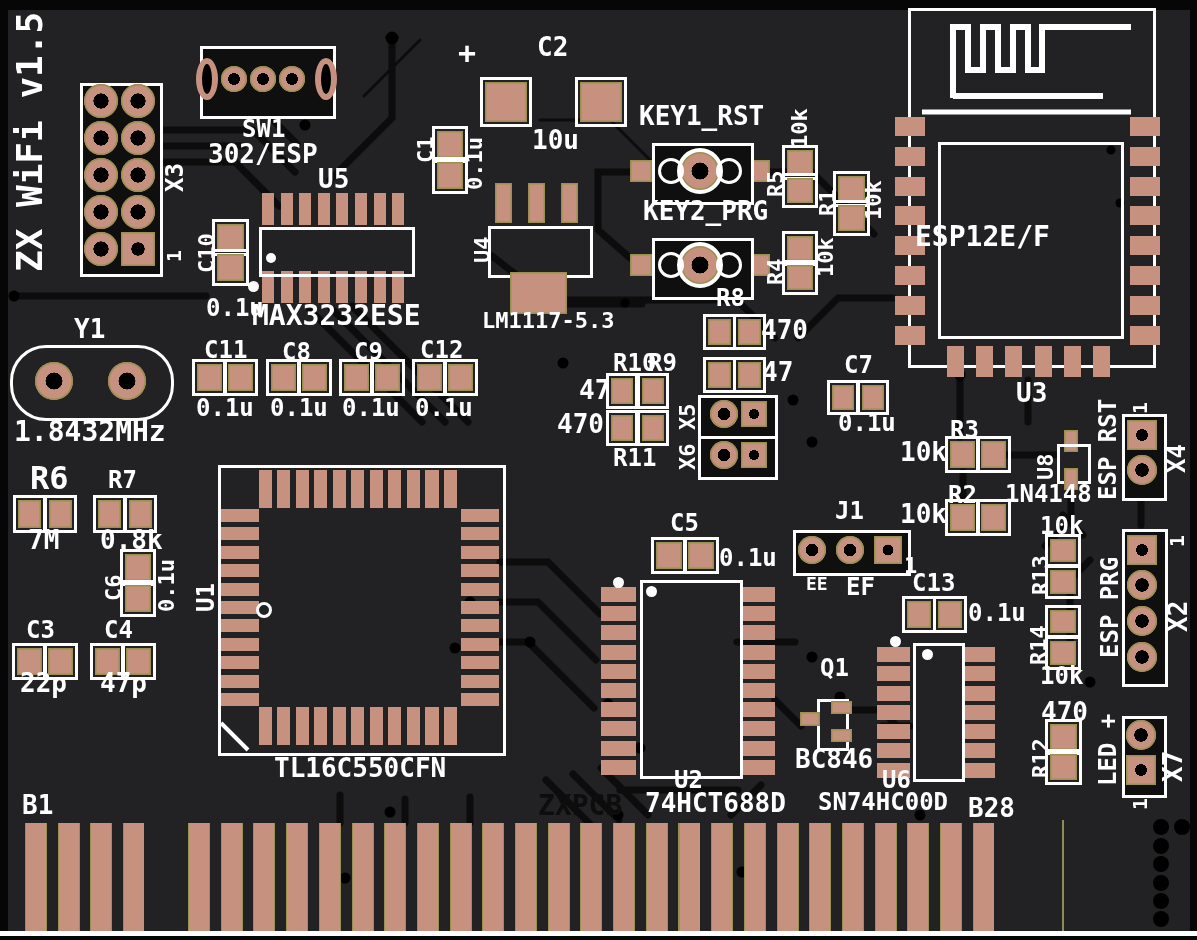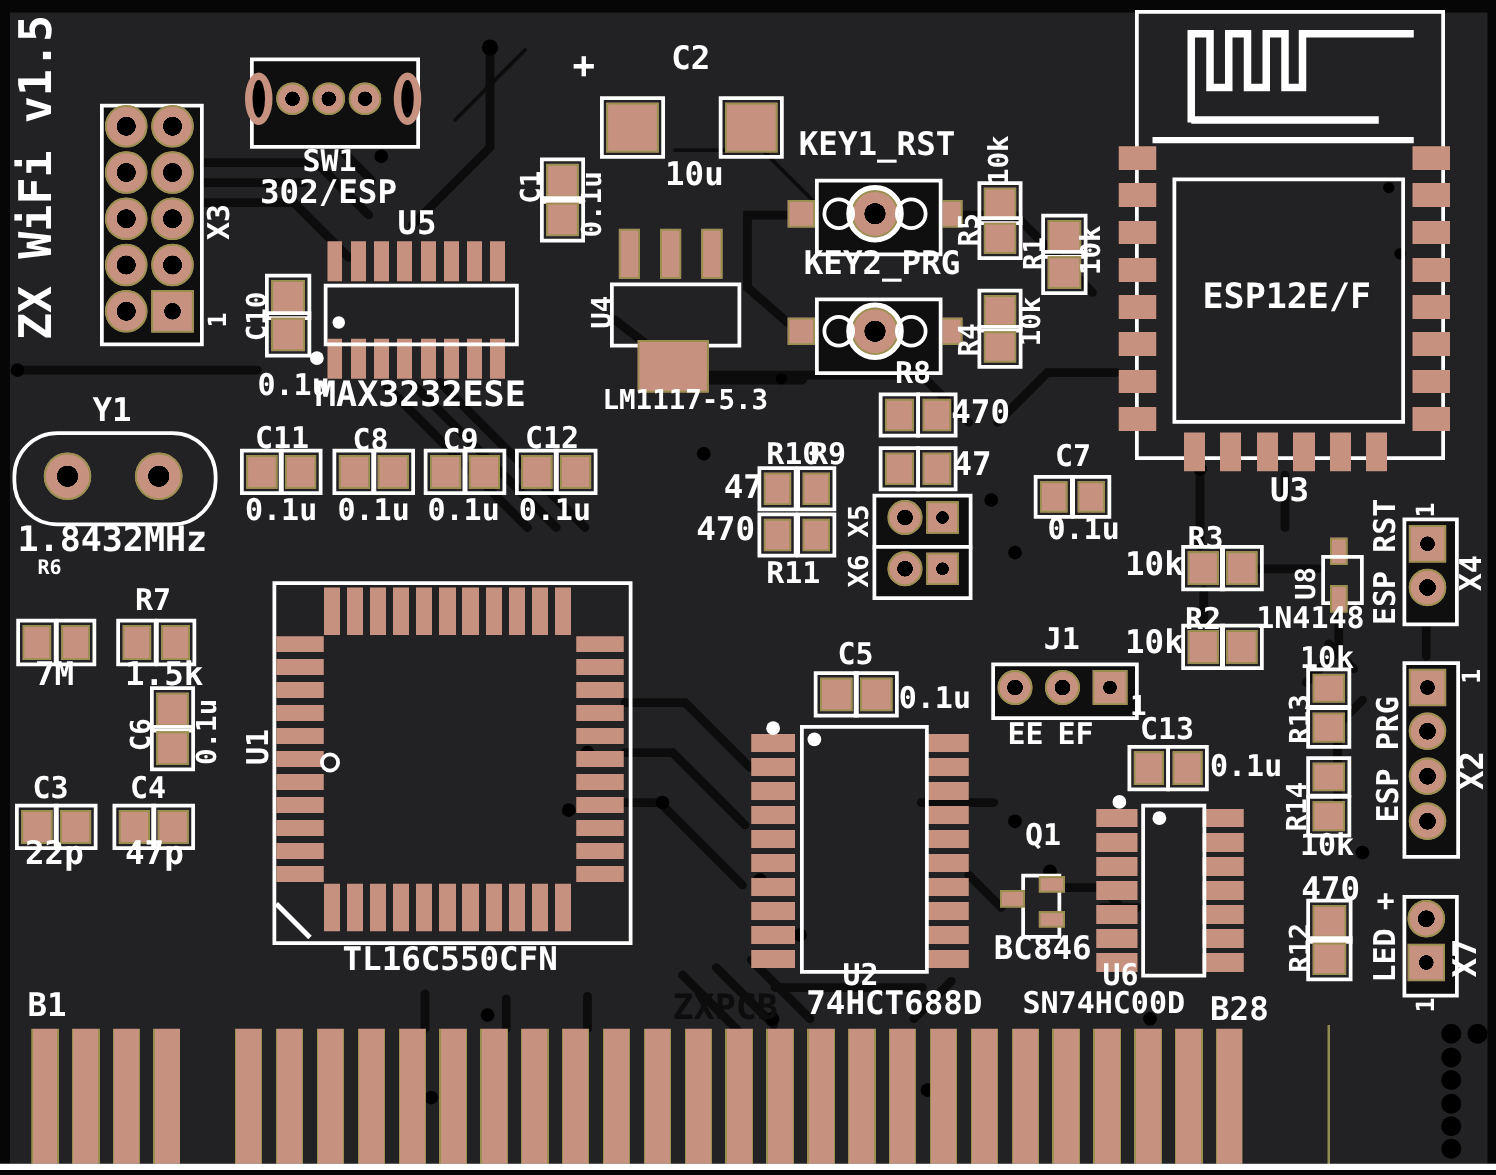--- a/index.html
+++ b/index.html
@@ -316,21 +316,21 @@
   <div class="lbl" style="left:639px;top:103px;font-size:26px">KEY1_RST</div>
   <div class="lbl" style="left:643px;top:198px;font-size:26px">KEY2_PRG</div>
 
   <div class="vlbl" style="left:765px;top:197px;font-size:22px">R5</div>
   <div class="vlbl" style="left:789px;top:148px;font-size:22px">10k</div>
   <div class="vlbl" style="left:817px;top:216px;font-size:22px">R1</div>
   <div class="vlbl" style="left:863px;top:220px;font-size:22px">10k</div>
   <div class="vlbl" style="left:765px;top:285px;font-size:22px">R4</div>
   <div class="vlbl" style="left:815px;top:277px;font-size:22px">10k</div>
 
-  <div class="lbl" style="left:962px;top:223px;font-size:28px">ESP12E/F</div>
+  <div class="lbl" style="left:915px;top:223px;font-size:28px">ESP12E/F</div>
   <div class="lbl" style="left:1016px;top:380px;font-size:26px">U3</div>
 
   <div class="lbl" style="left:74px;top:316px;font-size:26px">Y1</div>
   <div class="lbl" style="left:14px;top:418px;font-size:28px">1.8432MHz</div>
 
   <div class="lbl" style="left:204px;top:338px;font-size:24px">C11</div>
   <div class="lbl" style="left:196px;top:396px;font-size:24px">0.1u</div>
   <div class="lbl" style="left:282px;top:340px;font-size:24px">C8</div>
   <div class="lbl" style="left:270px;top:396px;font-size:24px">0.1u</div>
   <div class="lbl" style="left:354px;top:340px;font-size:24px">C9</div>
@@ -355,38 +355,38 @@
   <div class="lbl" style="left:900px;top:439px;font-size:26px">10k</div>
   <div class="lbl" style="left:948px;top:483px;font-size:24px">R2</div>
   <div class="lbl" style="left:900px;top:501px;font-size:26px">10k</div>
   <div class="vlbl" style="left:1035px;top:480px;font-size:22px">U8</div>
   <div class="lbl" style="left:1005px;top:482px;font-size:24px">1N4148</div>
 
   <div class="vlbl" style="left:1096px;top:500px;font-size:24px">ESP RST</div>
   <div class="vlbl" style="left:1130px;top:414px;font-size:20px">1</div>
   <div class="vlbl" style="left:1165px;top:473px;font-size:24px">X4</div>
 
-  <div class="lbl" style="left:30px;top:446px;font-size:16px">R6</div>
+  <div class="lbl" style="left:30px;top:462px;font-size:32px">R6</div>
   <div class="lbl" style="left:28px;top:527px;font-size:26px">7M</div>
   <div class="lbl" style="left:108px;top:468px;font-size:24px">R7</div>
-  <div class="lbl" style="left:100px;top:527px;font-size:26px">1.5k</div>
+  <div class="lbl" style="left:100px;top:527px;font-size:26px">0.8k</div>
   <div class="vlbl" style="left:103px;top:601px;font-size:22px">C6</div>
   <div class="vlbl" style="left:156px;top:612px;font-size:22px">0.1u</div>
   <div class="lbl" style="left:26px;top:618px;font-size:24px">C3</div>
   <div class="lbl" style="left:20px;top:670px;font-size:26px">22p</div>
   <div class="lbl" style="left:104px;top:618px;font-size:24px">C4</div>
   <div class="lbl" style="left:100px;top:670px;font-size:26px">47p</div>
 
   <div class="vlbl" style="left:194px;top:612px;font-size:24px">U1</div>
   <div class="lbl" style="left:274px;top:755px;font-size:26px">TL16C550CFN</div>
 
   <div class="lbl" style="left:670px;top:511px;font-size:24px">C5</div>
   <div class="lbl" style="left:719px;top:546px;font-size:24px">0.1u</div>
   <div class="lbl" style="left:835px;top:499px;font-size:24px">J1</div>
-  <div class="lbl" style="left:806px;top:575px;font-size:24px">EE</div>
+  <div class="lbl" style="left:806px;top:575px;font-size:18px">EE</div>
   <div class="lbl" style="left:846px;top:575px;font-size:24px">EF</div>
   <div class="lbl" style="left:904px;top:555px;font-size:22px">1</div>
   <div class="lbl" style="left:912px;top:571px;font-size:24px">C13</div>
   <div class="lbl" style="left:968px;top:601px;font-size:24px">0.1u</div>
 
   <div class="vlbl" style="left:1030px;top:595px;font-size:22px">R13</div>
   <div class="lbl" style="left:1040px;top:514px;font-size:24px">10k</div>
   <div class="vlbl" style="left:1028px;top:665px;font-size:22px">R14</div>
   <div class="lbl" style="left:1040px;top:664px;font-size:24px">10k</div>
   <div class="vlbl" style="left:1098px;top:658px;font-size:24px">ESP PRG</div>

